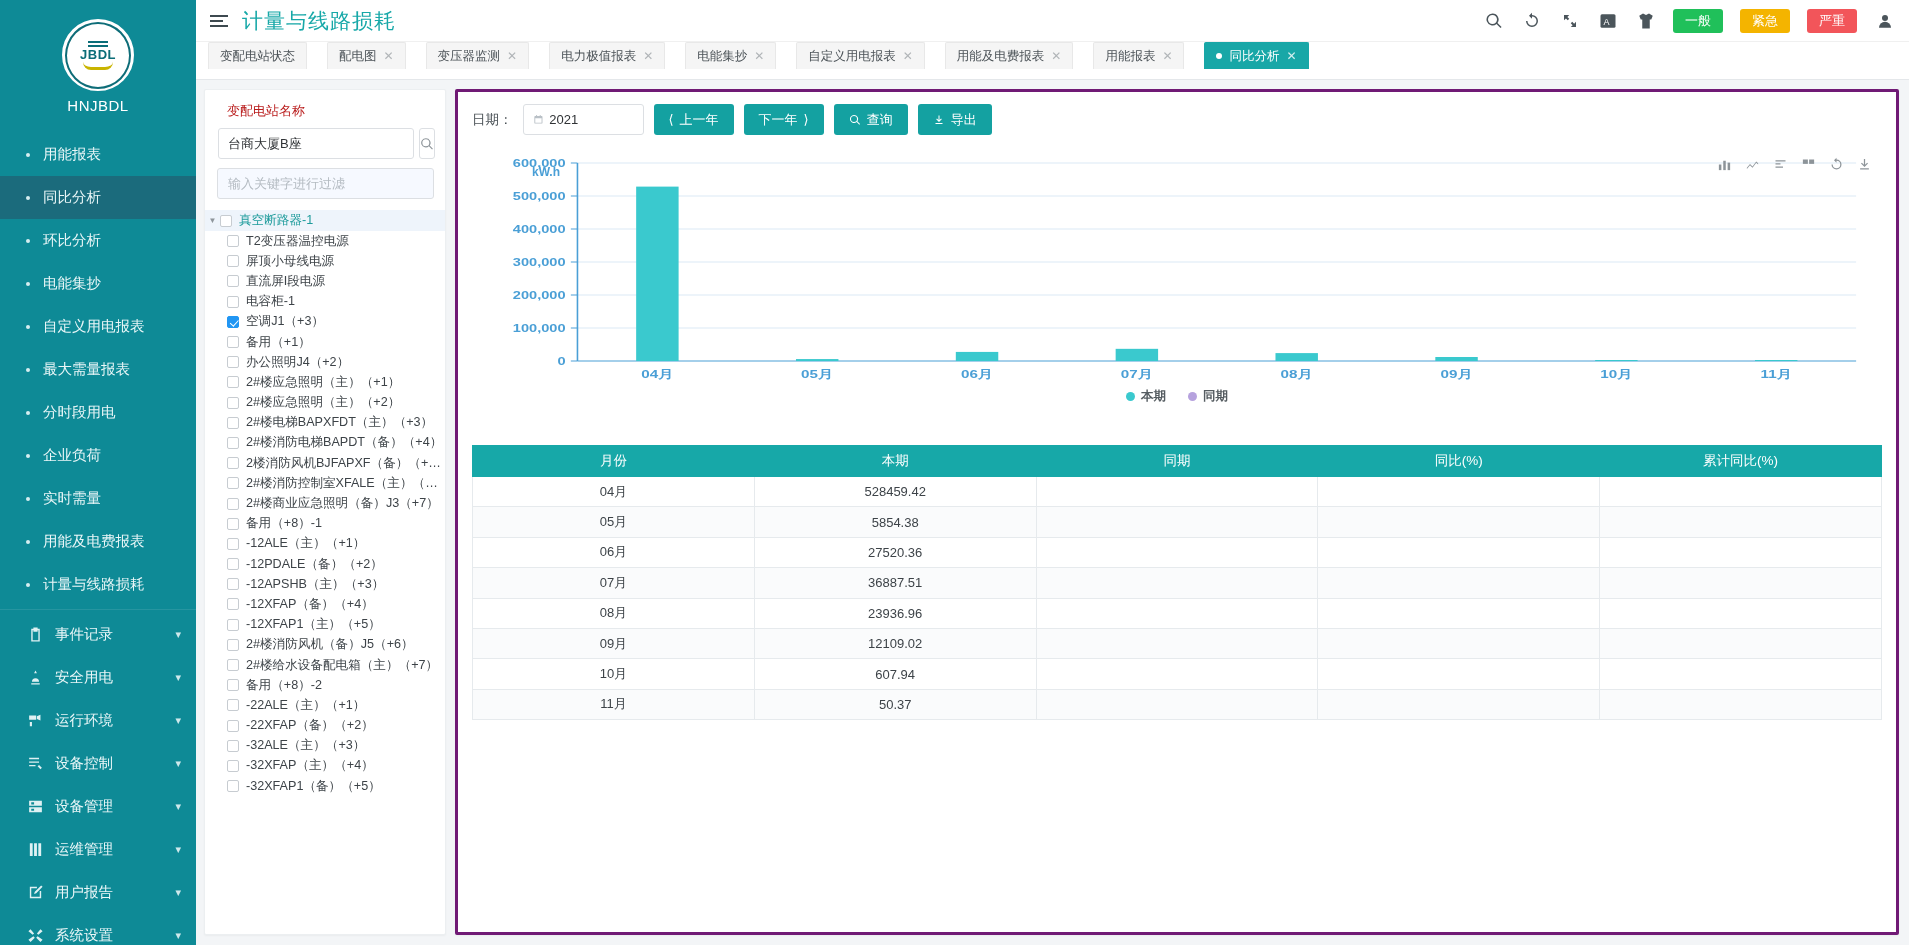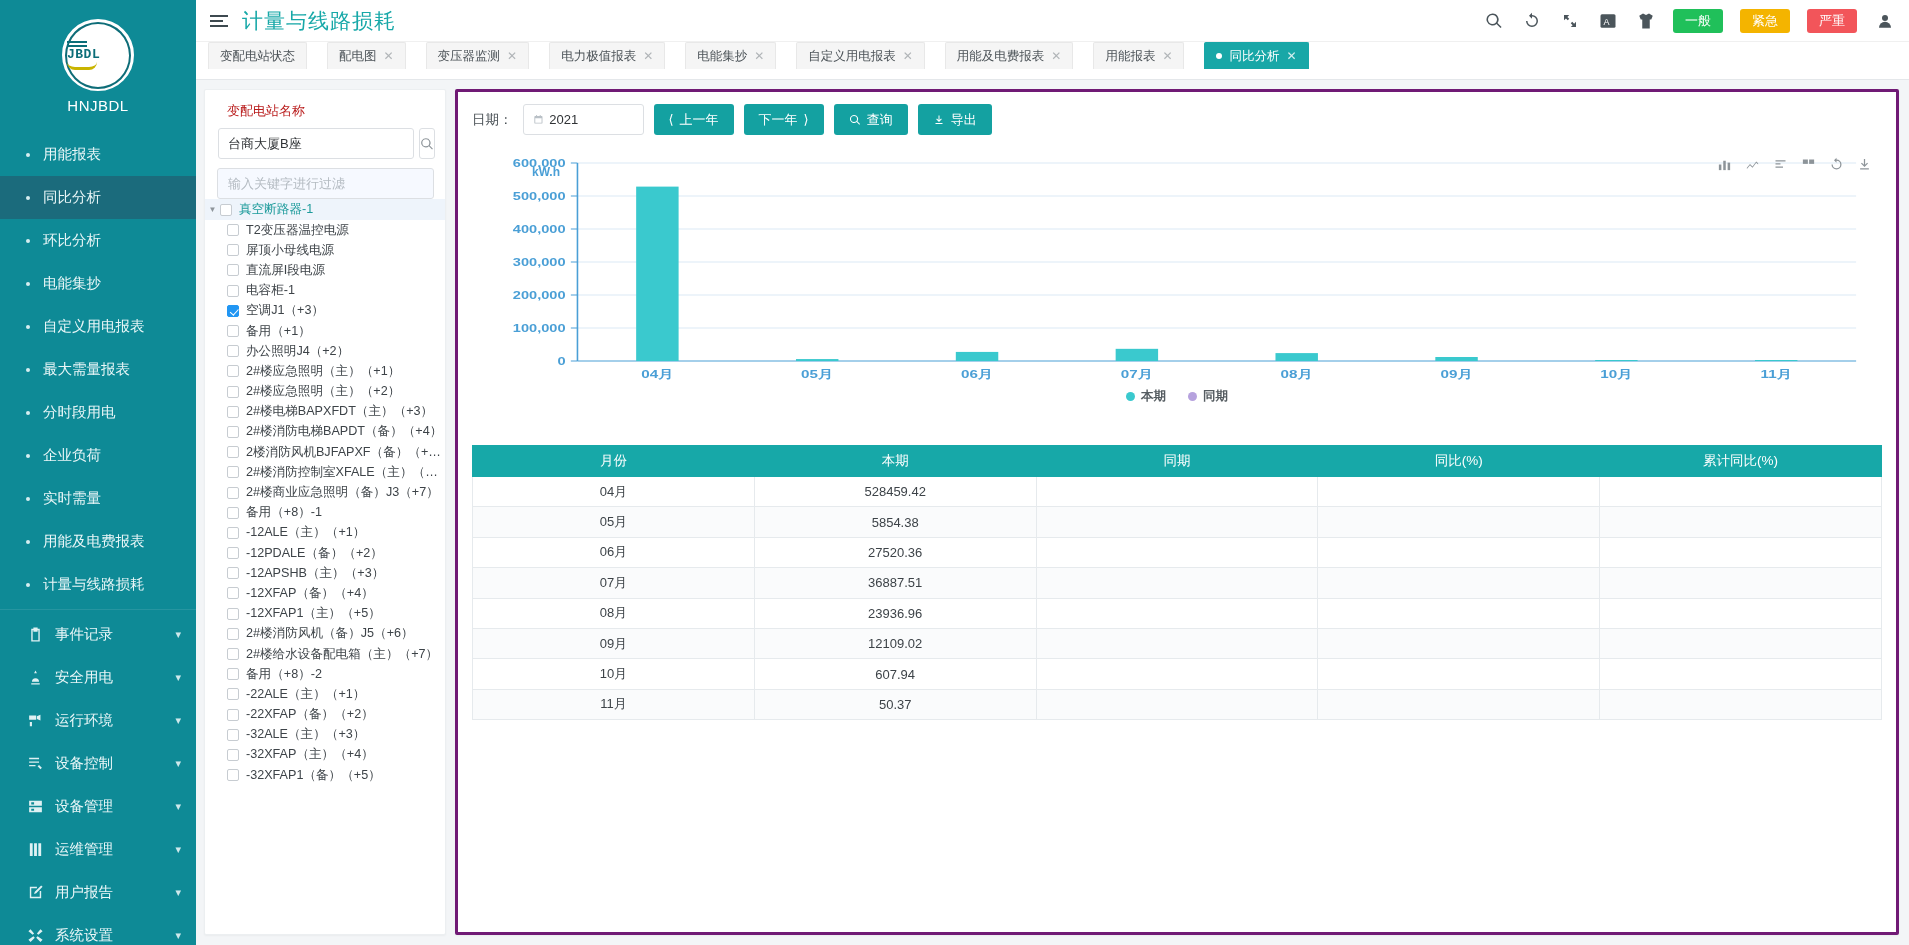--- a/index.html
+++ b/index.html
@@ -25,23 +25,22 @@
   }
   .logo-circle {
     width: 72px; height: 72px; border-radius: 50%;
     background: #ffffff; position: relative;
     display: flex; align-items: center; justify-content: center;
     border: 3px solid #ffffff;
   }
   .logo-inner {
     width: 66px; height: 67px; border-radius: 50%;
     border: 2px solid #0e6d78;
-    display: flex; flex-direction: column; justify-content: center;
+    display: flex; flex-direction: column; align-items: center; justify-content: center;
     background: #fff;
-    font-family: Liberation Mono, monospace;
   }
   .logo-bars { width: 20px; }
   .logo-bars div { height: 2px; background: #0b6d78; margin: 1.5px 0; }
   .logo-text { font-size: 13px; font-weight: bold; color: #0b6d78; letter-spacing: .5px; line-height: 1; }
   .logo-arc {
     width: 30px; height: 8px; border-bottom: 3px solid #c9b400;
     border-radius: 0 0 16px 16px; margin-top: 1px;
   }
   .brand-name {
     color: #ffffff; font-size: 15px; letter-spacing: .5px;
@@ -121,21 +120,21 @@
   .station-input {
     flex: 1; height: 31px; border: 1px solid #dcdfe3; border-radius: 3px;
     padding: 0 9px; font-size: 13px; color: #303336; outline: none;
     font-family: inherit; background: #fff;
   }
   .station-btn {
     width: 34px; height: 31px; border: 1px solid #dcdfe3; border-radius: 3px;
     background: #fff; display: flex; align-items: center; justify-content: center;
     cursor: pointer;
   }
-  .filter-row { padding: 0 11px 0 12px; }
+  .filter-row { padding: 0 11px 11px 12px; }
   .filter-input {
     width: 100%; height: 31px; border: 1px solid #dcdfe3; border-radius: 3px;
     padding: 0 10px; font-size: 13px; outline: none; font-family: inherit;
     background: #f6f9ff;
   }
   .filter-input::placeholder { color: #b4bbc2; }
   .tree-scroll { flex: 1; overflow-y: auto; padding-bottom: 6px; }
   .tree-scroll::-webkit-scrollbar { width: 7px; }
   .tree-scroll::-webkit-scrollbar-thumb { background: #d7dde2; border-radius: 4px; }
   .tree-node {

